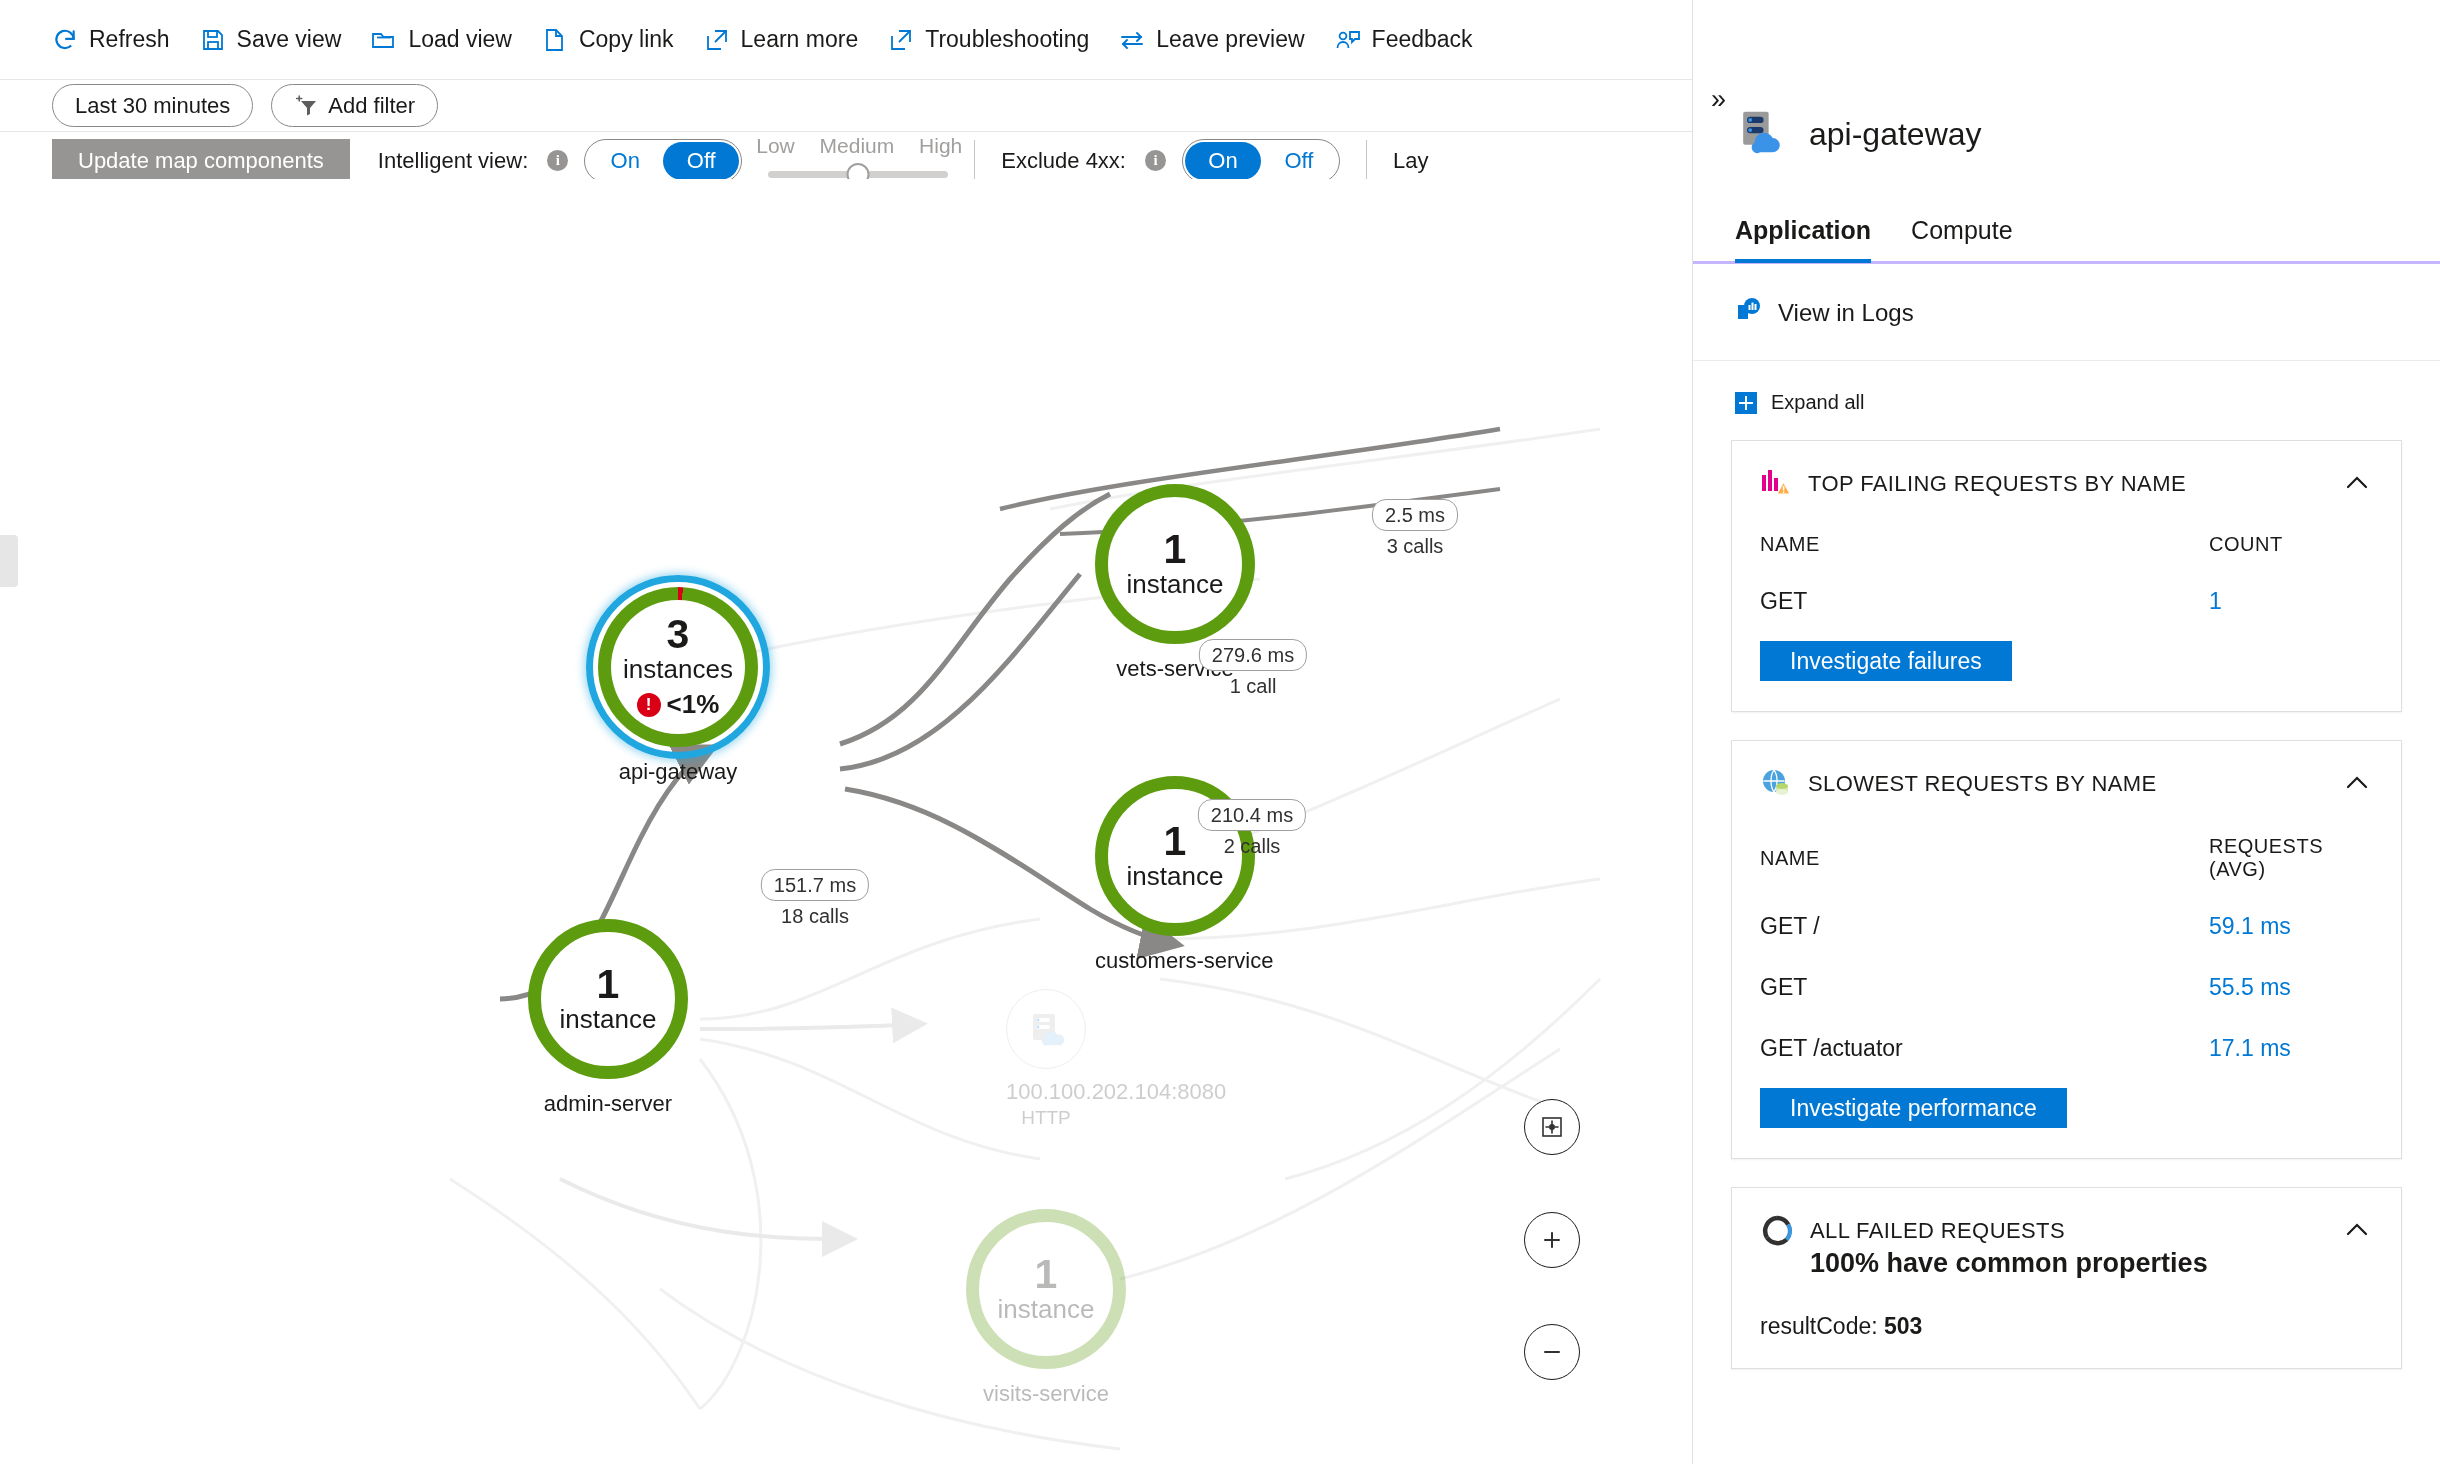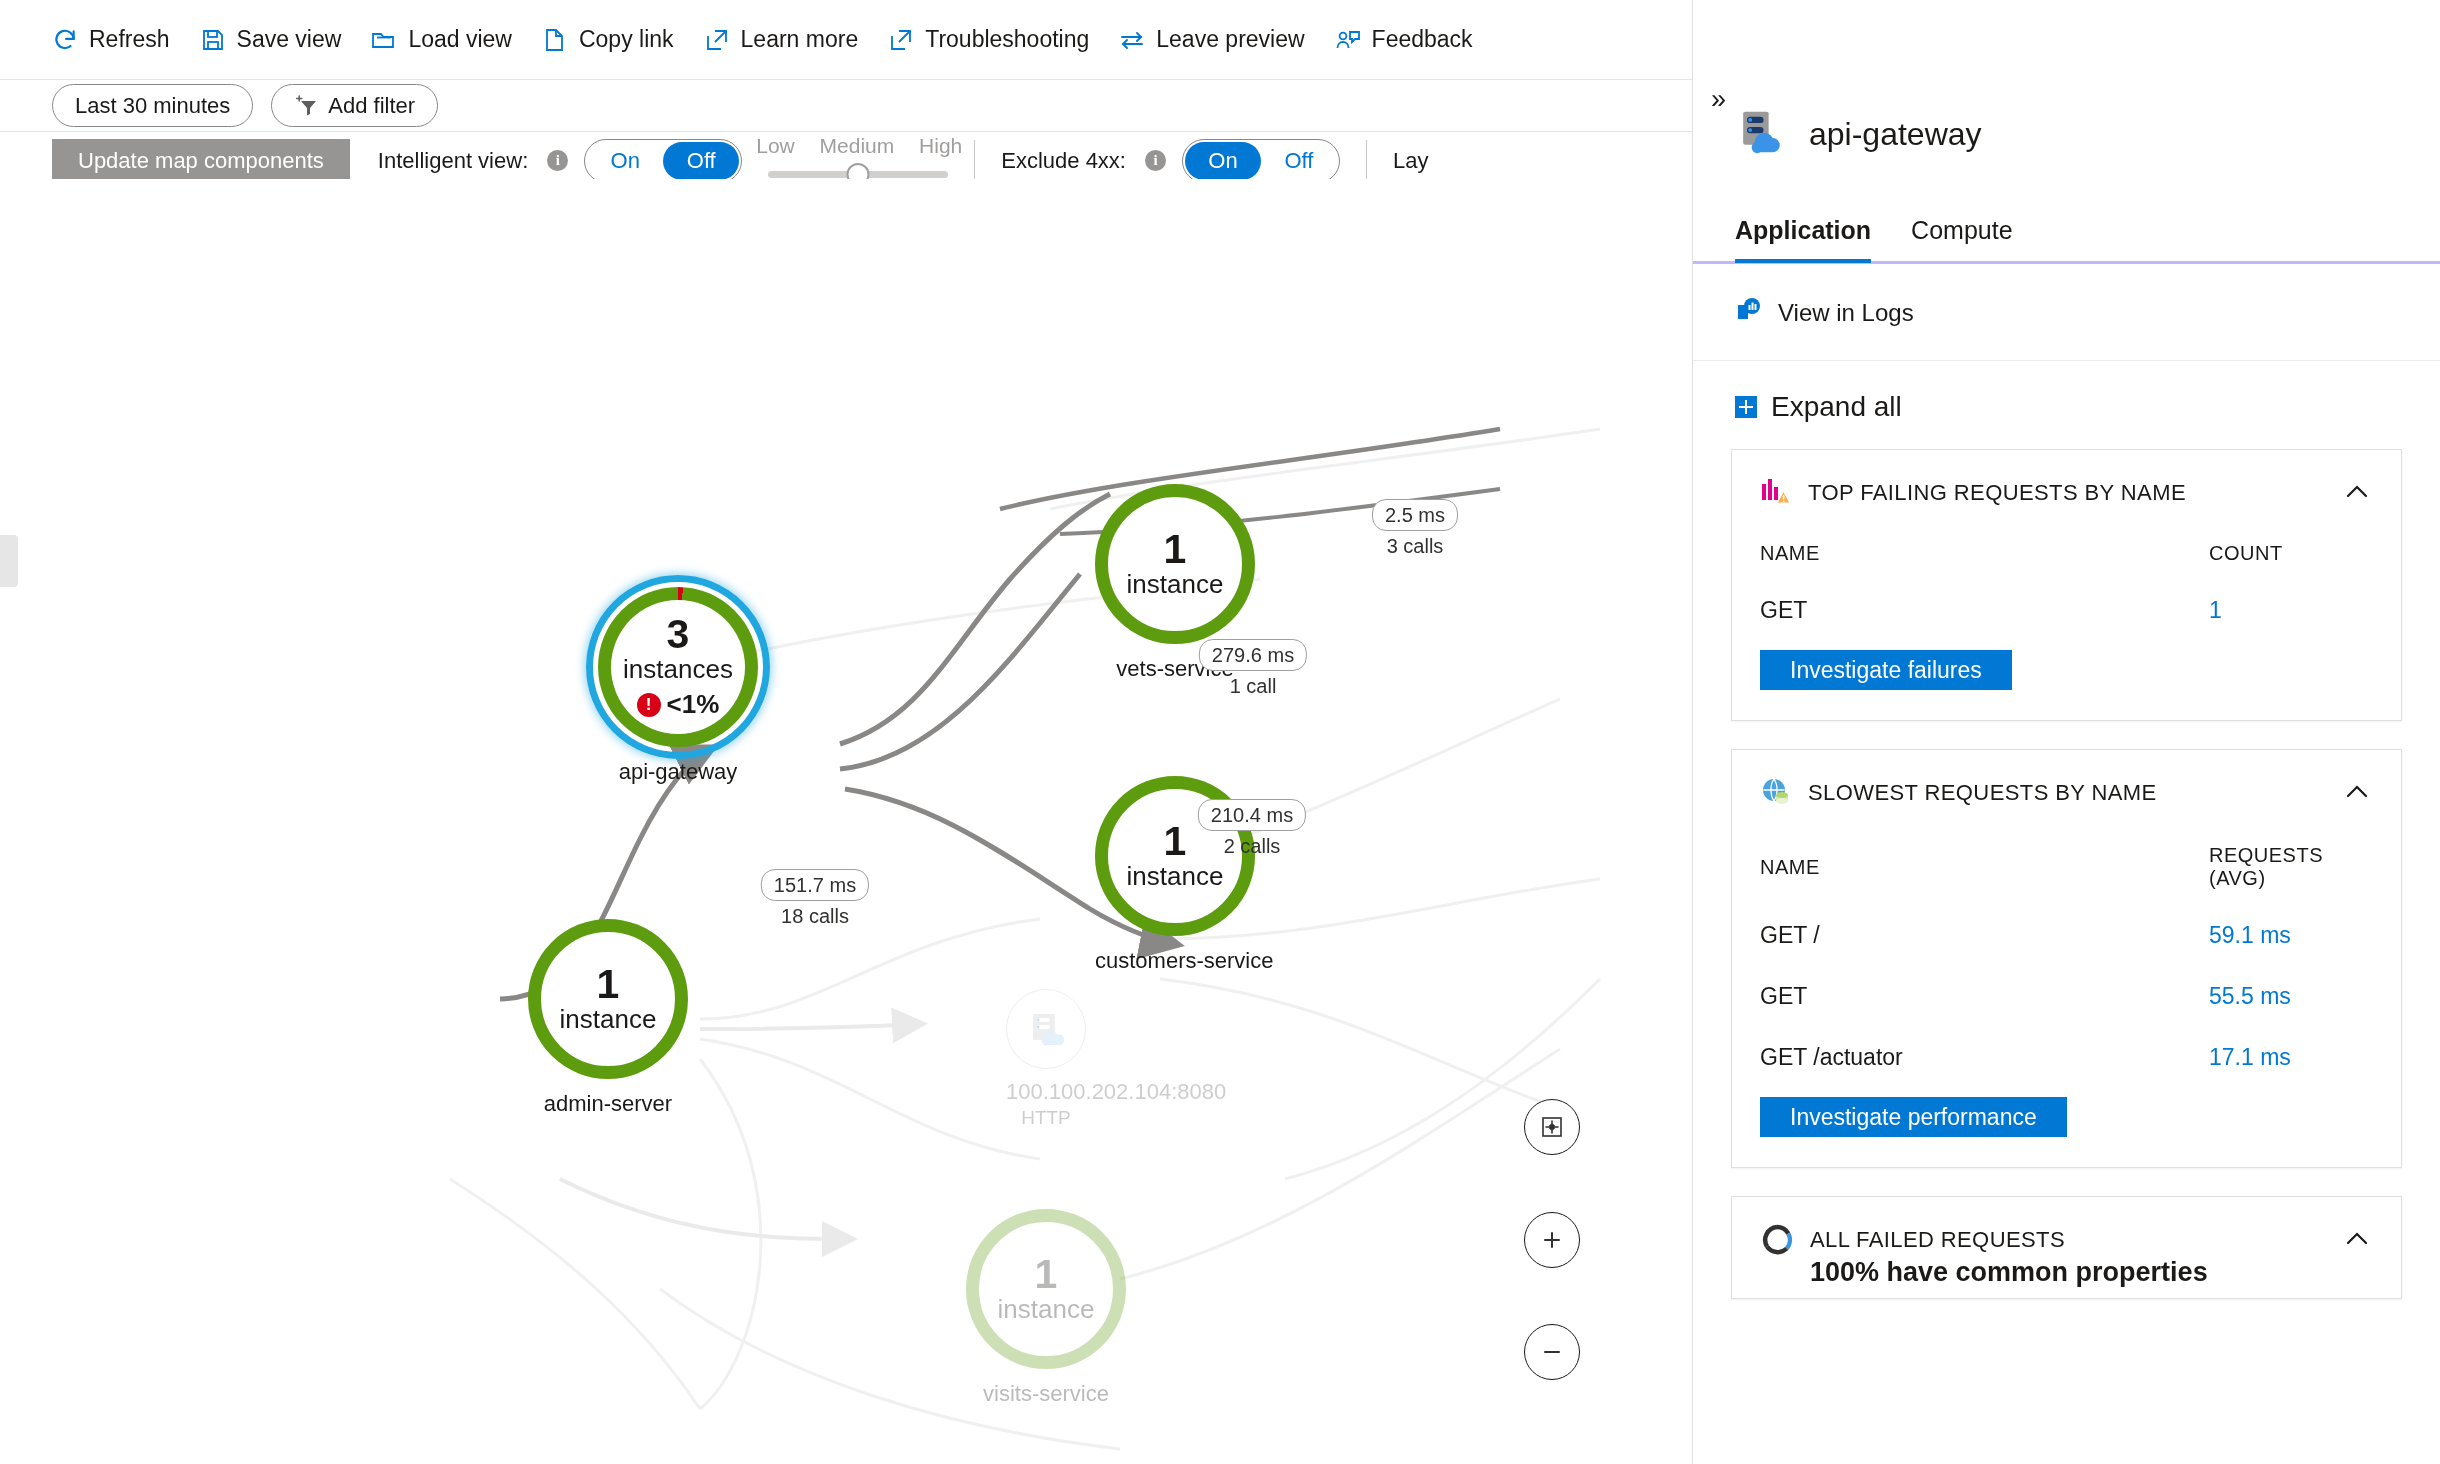--- a/index.html
+++ b/index.html
@@ -282,21 +282,21 @@
     border-bottom: 1px solid #edebe9;
     cursor: pointer;
   }
   .rp-logs span { font-size: 24px; color: #1b1a19; }
 
   .rp-expand {
     display: flex; align-items: center; gap: 14px;
     padding: 30px 0 26px 42px;
     cursor: pointer;
   }
-  .rp-expand span { font-size: 28px; color: #1b1a19; }
+  .rp-expand span { font-size: 20px; color: #1b1a19; }
   .plus-box {
     width: 22px; height: 22px; background: #0078d4;
     position: relative; flex: 0 0 22px;
   }
   .plus-box::before, .plus-box::after {
     content: ""; position: absolute; background: #fff;
   }
   .plus-box::before { left: 4px; right: 4px; top: 10px; height: 2px; }
   .plus-box::after { top: 4px; bottom: 4px; left: 10px; width: 2px; }
 
@@ -795,16 +795,20 @@
         <div class="card-title">
           <span>ALL FAILED REQUESTS</span>
           <span class="sub2">100% have common properties</span>
         </div>
         <div class="caret">
           <svg width="30" height="30" viewBox="0 0 30 30" fill="none" stroke="#1b1a19" stroke-width="2.2" stroke-linecap="round">
             <path d="M6 19l9-9 9 9"></path>
           </svg>
         </div>
       </div>
+      <div class="card-foot-text">
+        <span>resultCode:</span>
+        <b>503</b>
+      </div>
     </div>
 
   </div>
 </div>
 
 </body></html>

